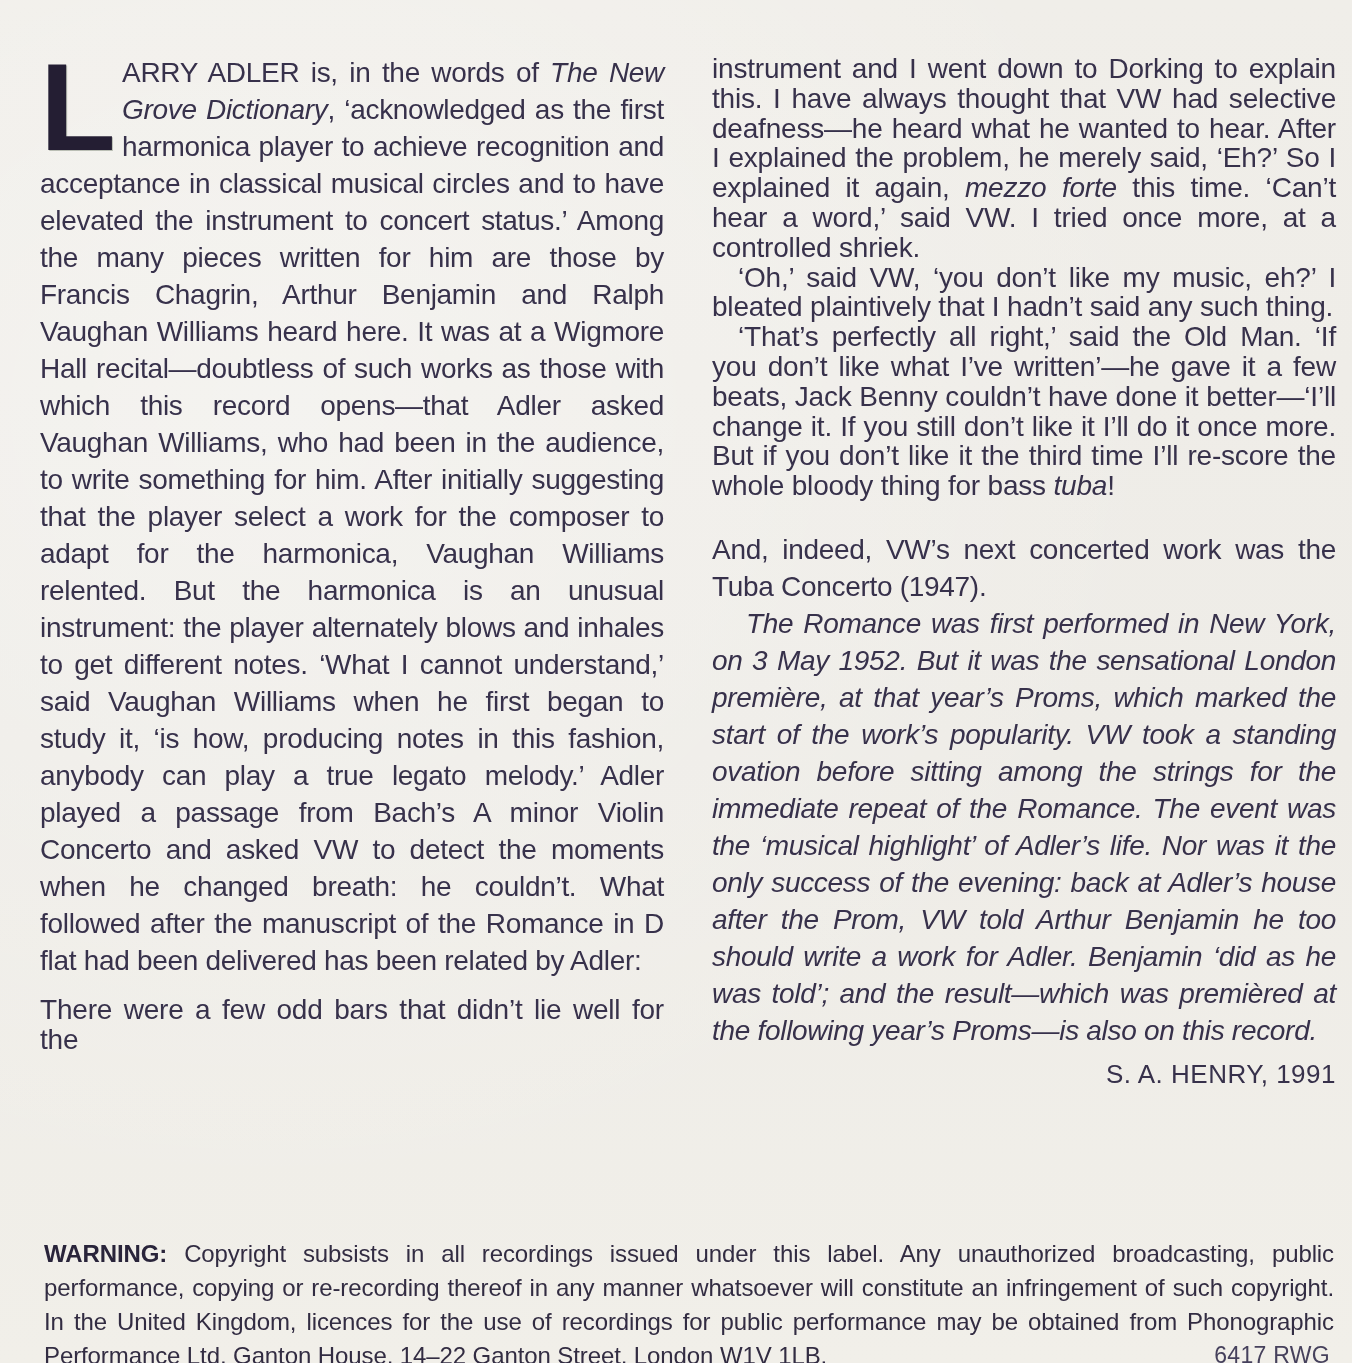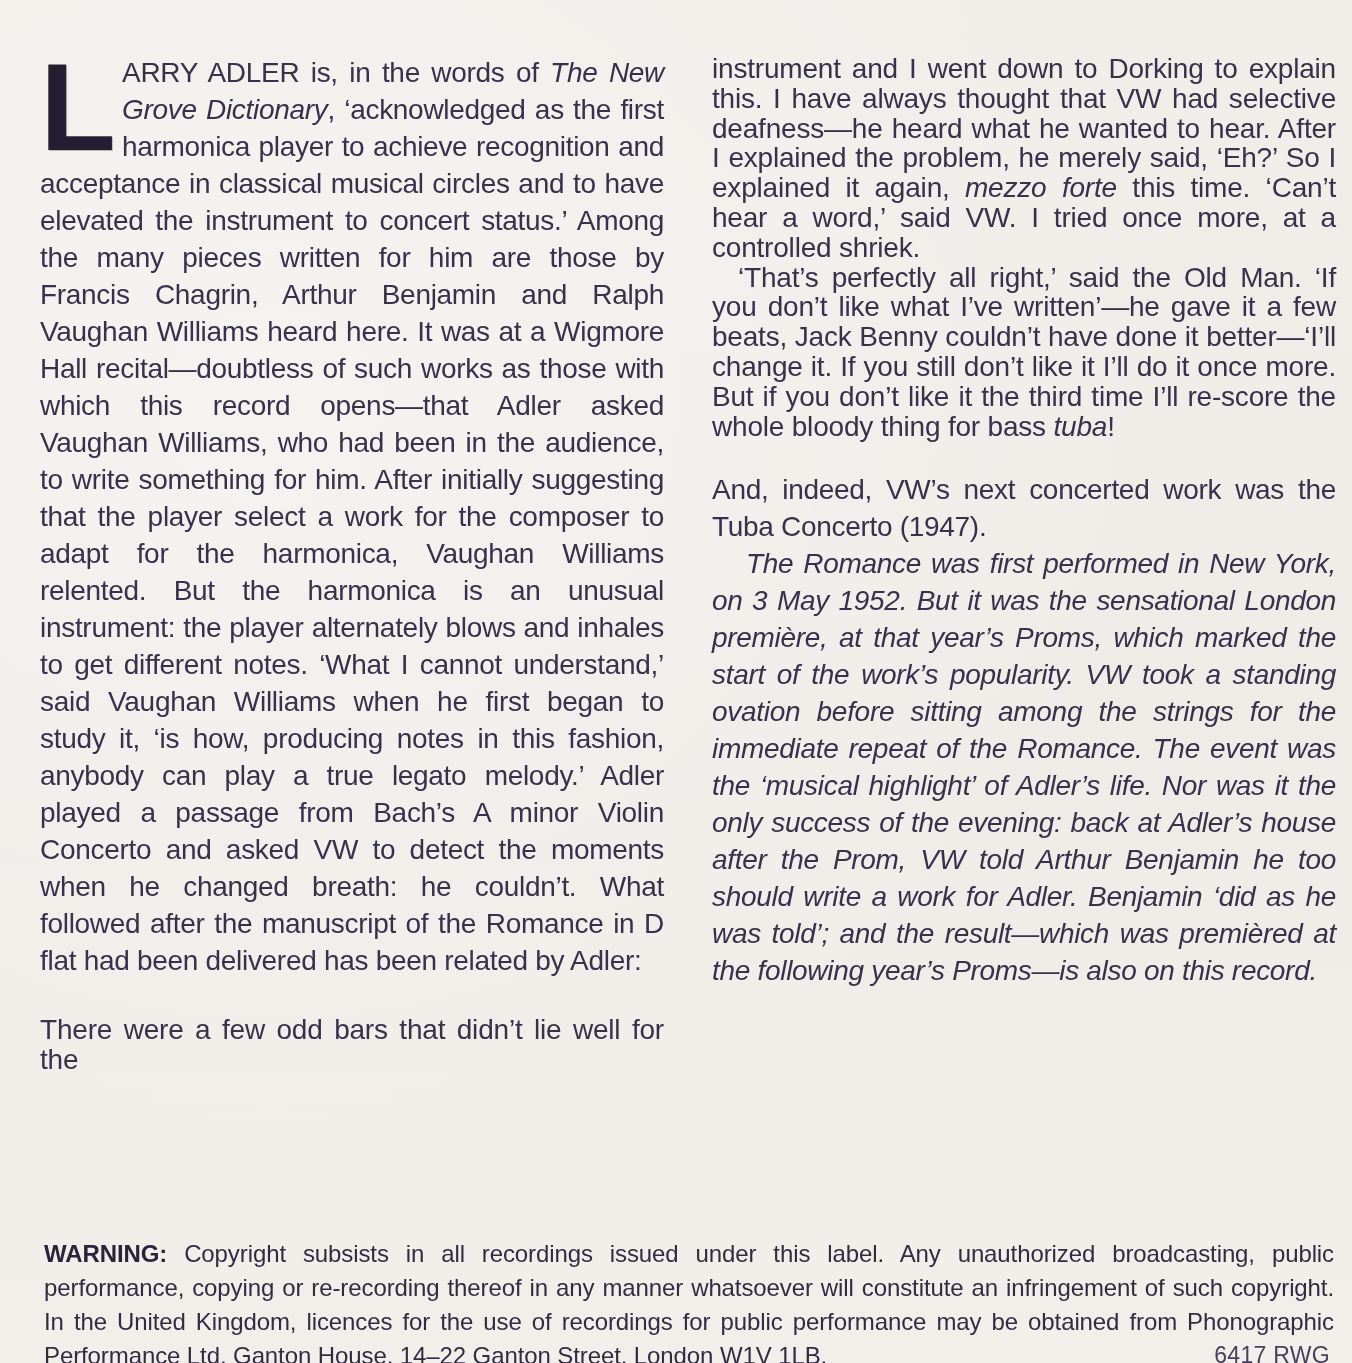--- a/index.html
+++ b/index.html
@@ -50,21 +50,21 @@
     text-shadow: 1px 1px 0 rgba(20,40,10,0.25);
   }
   .quote-text {
     font-size: 28px;
     line-height: 29.8px;
     text-align: justify;
     letter-spacing: -0.2px;
     margin: 0;
   }
   .quote-intro {
-    margin-top: 36px;
+    margin-top: 16px;
     text-align-last: justify;
   }
   .indent-sm { text-indent: 26px; }
   .indent-md { text-indent: 34px; font-style: italic; }
   .main-block { margin-top: 30px; }
   .main-block p { margin: 0; }
   .quote-block p { margin: 0; }
   .byline {
     margin-top: 10px;
     font-size: 26px;
@@ -106,28 +106,30 @@
     <div class="col">
       <p class="body-text">
         <span class="dropcap">L</span><span><span>ARRY ADLER is, in the words of </span><span style="font-style: italic;">The New Grove Dictionary</span><span>, ‘acknowledged as the first harmonica player to achieve recognition and acceptance in classical musical circles and to have elevated the instrument to concert status.’ Among the many pieces written for him are those by Francis Chagrin, Arthur Benjamin and Ralph Vaughan Williams heard here. It was at a Wigmore Hall recital—doubtless of such works as those with which this record opens—that Adler asked Vaughan Williams, who had been in the audience, to write something for him. After initially suggesting that the player select a work for the composer to adapt for the harmonica, Vaughan Williams relented. But the harmonica is an unusual instrument: the player alternately blows and inhales to get different notes. ‘What I cannot understand,’ said Vaughan Williams when he first began to study it, ‘is how, producing notes in this fashion, anybody can play a true legato melody.’ Adler played a passage from Bach’s A minor Violin Concerto and asked VW to detect the moments when he changed breath: he couldn’t. What followed after the manuscript of the Romance in D flat had been delivered has been related by Adler:</span></span>
       </p>
       <p class="quote-text quote-intro">There were a few odd bars that didn’t lie well for the</p>
     </div>
 
     <div class="col">
       <div class="quote-block">
         <p class="quote-text"><span>instrument and I went down to Dorking to explain this. I have always thought that VW had selective deafness—he heard what he wanted to hear. After I explained the problem, he merely said, ‘Eh?’ So I explained it again, </span><span style="font-style: italic;">mezzo forte</span><span> this time. ‘Can’t hear a word,’ said VW. I tried once more, at a controlled shriek.</span></p>
+        <p class="quote-text indent-sm"><span>‘Oh,’ said VW, ‘you don’t like my music, eh?’ I bleated plaintively that I hadn’t said any such thing.</span></p>
         <p class="quote-text indent-sm"><span>‘That’s perfectly all right,’ said the Old Man. ‘If you don’t like what I’ve written’—he gave it a few beats, Jack Benny couldn’t have done it better—‘I’ll change it. If you still don’t like it I’ll do it once more. But if you don’t like it the third time I’ll re-score the whole bloody thing for bass </span><span style="font-style: italic;">tuba</span><span>!</span></p>
       </div>
 
       <div class="main-block">
         <p class="body-text"><span>And, indeed, VW’s next concerted work was the Tuba Concerto (1947).</span></p>
         <p class="body-text indent-md"><span>The Romance was first performed in New York, on 3 May 1952. But it was the sensational London première, at that year’s Proms, which marked the start of the work’s popularity. VW took a standing ovation before sitting among the strings for the immediate repeat of the Romance. The event was the ‘musical highlight’ of Adler’s life. Nor was it the only success of the evening: back at Adler’s house after the Prom, VW told Arthur Benjamin he too should write a work for Adler. Benjamin ‘did as he was told’; and the result—which was premièred at the following year’s Proms—is also on this record.</span></p>
       </div>
 
+      <div class="byline">S. A. HENRY, 1991</div>
     </div>
 
   </div>
 
   <div class="footer">
     <span class="warn">WARNING:</span><span> Copyright subsists in all recordings issued under this label. Any unauthorized broadcasting, public performance, copying or re-recording thereof in any manner whatsoever will constitute an infringement of such copyright. In the United Kingdom, licences for the use of recordings for public performance may be obtained from Phonographic Performance Ltd, Ganton House, 14–22 Ganton Street, London W1V 1LB.</span>
     <span class="catalog-code">6417 RWG</span>
   </div>
 
 </div>

